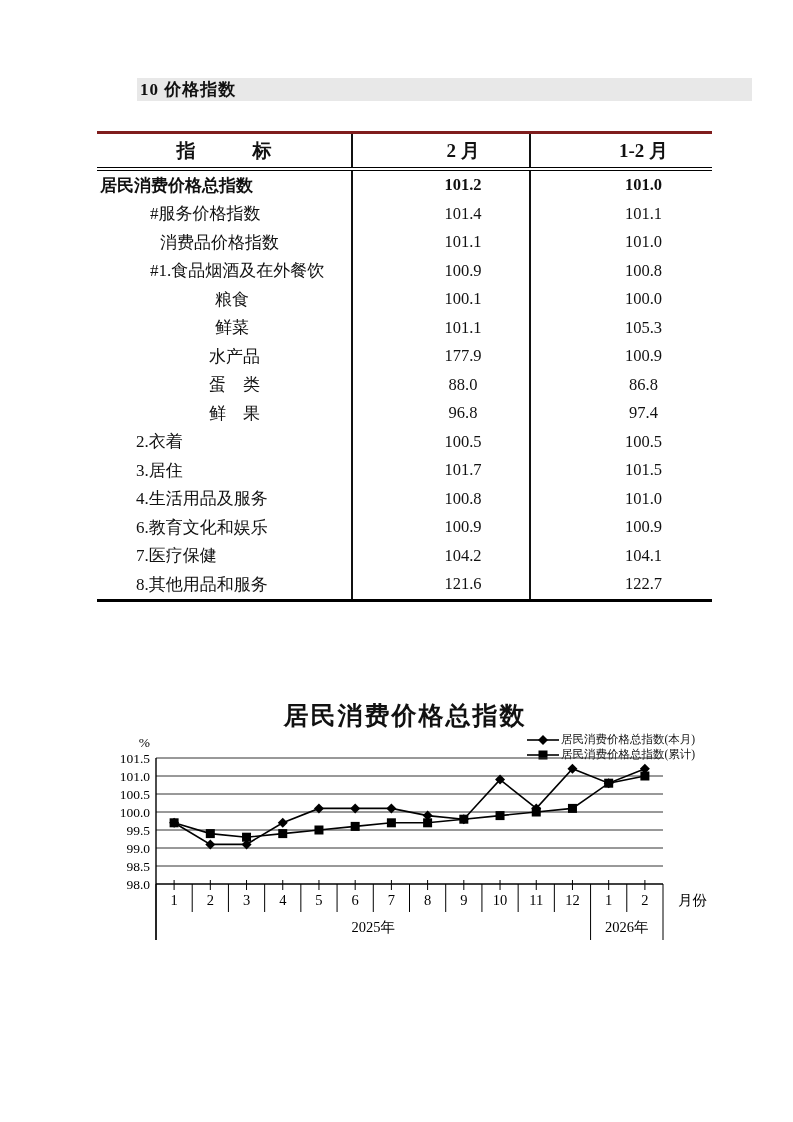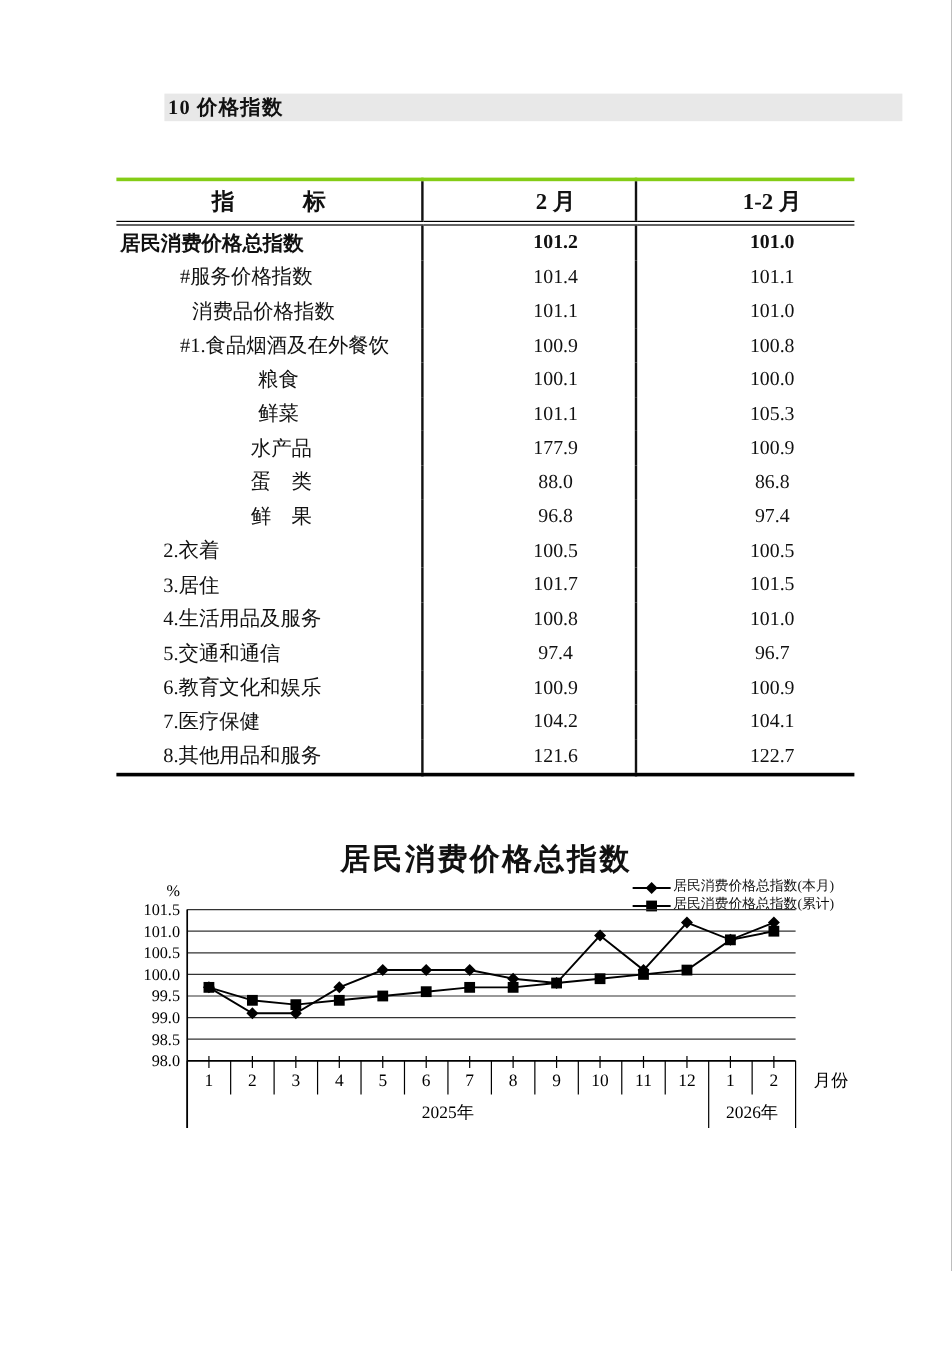--- a/index.html
+++ b/index.html
@@ -8,23 +8,23 @@
     font-family:"Liberation Serif","DejaVu Serif",serif;color:#111;overflow:hidden;
   }
   
   .section-band{
     position:absolute;left:109px;top:78px;width:615px;height:23px;
     background:#e8e8e8;line-height:23px;font-size:17px;font-weight:bold;
     padding-left:3px;box-sizing:border-box;letter-spacing:1px;margin-left:28px;
   }
   
   .price-table{
-    position:absolute;left:97px;top:148px;width:615px;
+    position:absolute;left:97px;top:131px;width:615px;
     border-collapse:collapse;table-layout:fixed;
-    border-top:3px solid #84cc16;border-bottom:3px solid #000;
+    border-top:3px solid #7f1d1d;border-bottom:3px solid #000;
   }
   .price-table col.c1{width:255px}
   .price-table col.c2{width:178px}
   .price-table col.c3{width:182px}
   .price-table th{
     height:33px;font-size:19px;font-weight:bold;text-align:center;
     border-bottom:4px double #000;padding:0;
   }
   .price-table td{height:28.5px;padding:0;font-size:16.5px;vertical-align:middle;}
   .price-table .c-label{text-align:left;font-size:17px;white-space:nowrap;}
@@ -122,25 +122,20 @@
         </tr>
         <tr>
           <td class="c-label" style="padding-left: 39px;">3.居住</td>
           <td class="c-num vline">101.7</td>
           <td class="c-num vline">101.5</td>
         </tr>
         <tr>
           <td class="c-label" style="padding-left: 39px;">4.生活用品及服务</td>
           <td class="c-num vline">100.8</td>
           <td class="c-num vline">101.0</td>
-        </tr>
-        <tr>
-          <td class="c-label" style="padding-left: 39px;">5.交通和通信</td>
-          <td class="c-num vline">97.4</td>
-          <td class="c-num vline">96.7</td>
         </tr>
         <tr>
           <td class="c-label" style="padding-left: 39px;">6.教育文化和娱乐</td>
           <td class="c-num vline">100.9</td>
           <td class="c-num vline">100.9</td>
         </tr>
         <tr>
           <td class="c-label" style="padding-left: 39px;">7.医疗保健</td>
           <td class="c-num vline">104.2</td>
           <td class="c-num vline">104.1</td>

